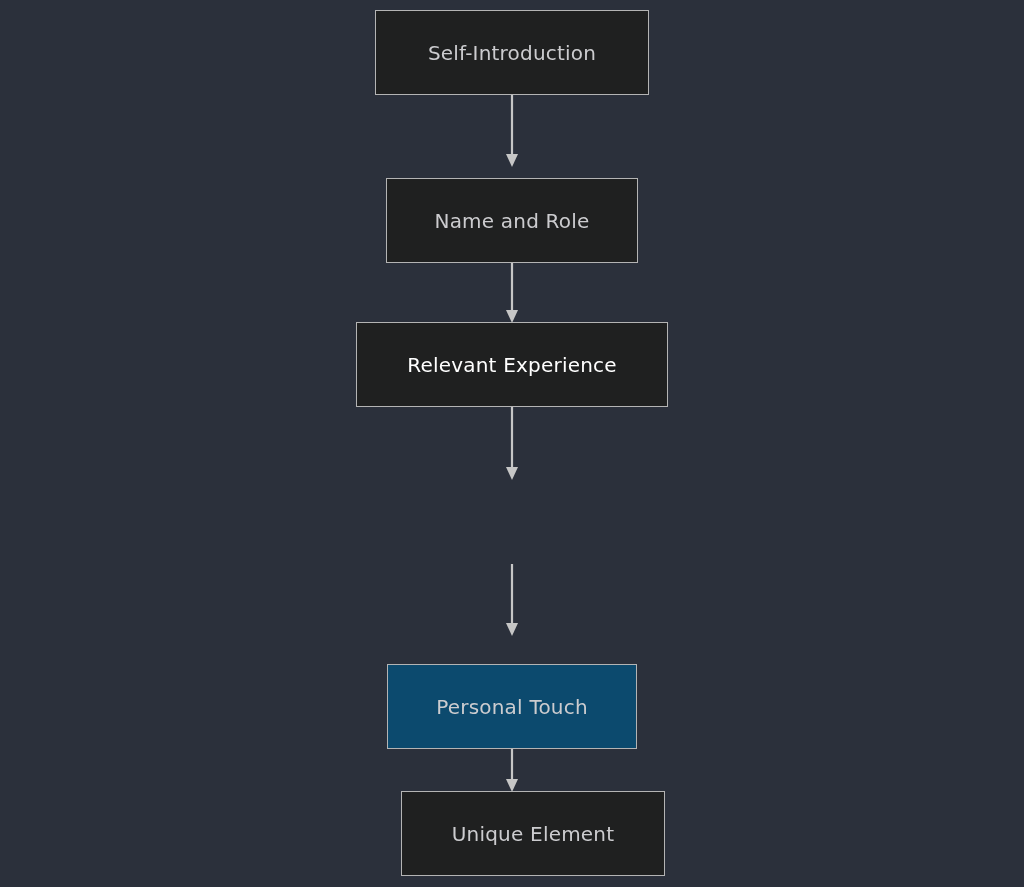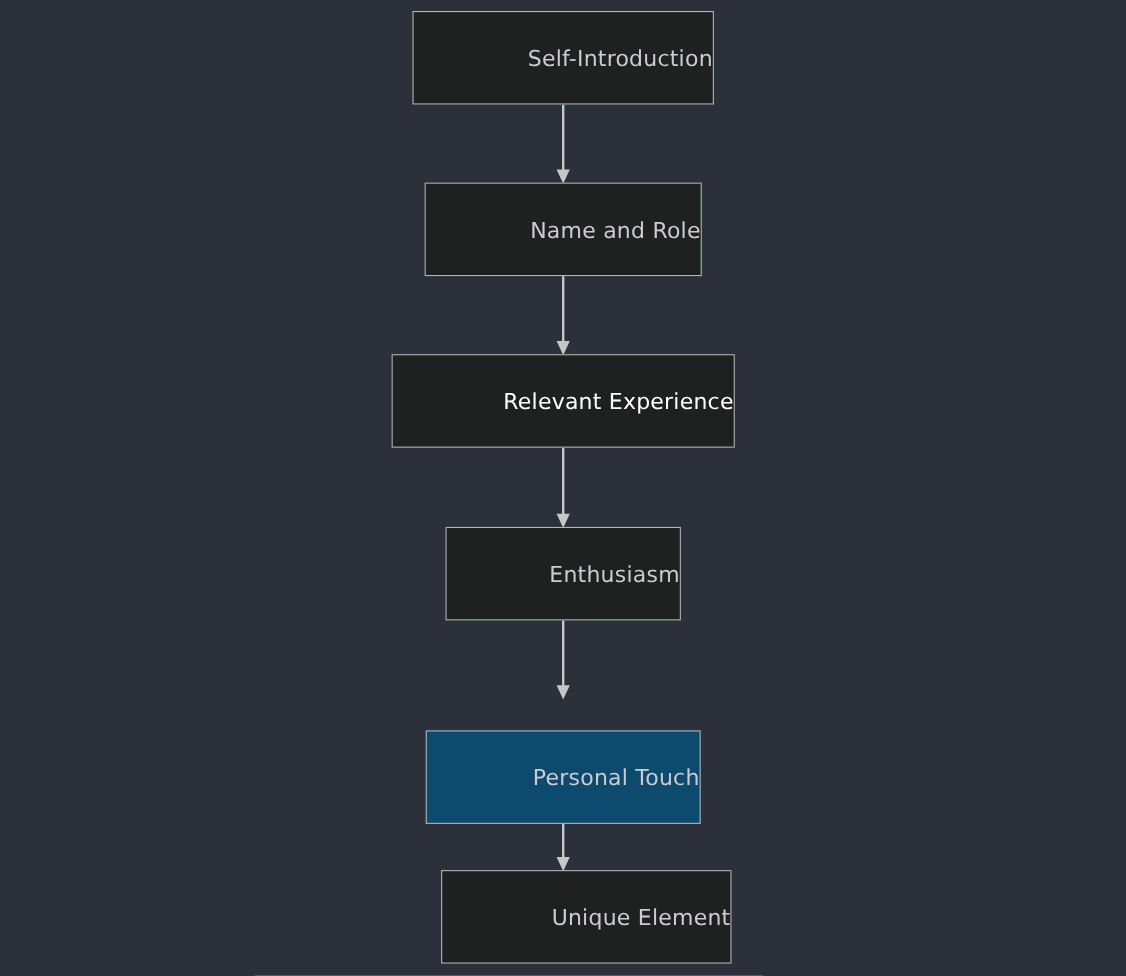--- a/index.html
+++ b/index.html
@@ -20,21 +20,21 @@
     background: #2b303b;
   }
   .flow-node {
     position: absolute;
     box-sizing: border-box;
     background: #1f2020;
     border: 1.6px solid #b4b4b4;
     border-radius: 0;
     display: flex;
     align-items: center;
-    justify-content: flex-end;
+    justify-content: center;
     color: #cccccf;
     font-size: 20px;
     font-weight: 400;
     letter-spacing: 0.2px;
     line-height: 1;
     white-space: nowrap;
     user-select: none;
   }
   .flow-node .node-label {
     display: block;
@@ -80,31 +80,28 @@
       <g>
         <line class="edge-line" x1="512" y1="720" x2="512" y2="780" stroke="#c6c6c6"></line>
         <polygon class="edge-head" points="506,779 518,779 512,792" fill="#c6c6c6"></polygon>
       </g>
     </svg>
 
   <div class="flow-node" id="node-0" style="left: 375px; top: 10px; width: 274px; height: 85px; background: rgb(31, 32, 32); border-color: rgb(180, 180, 180); color: rgb(204, 204, 207);">
     <span class="node-label">Self-Introduction</span>
   </div>
 
-  <div class="flow-node" id="node-1" style="left: 386px; top: 166px; width: 252px; height: 85px; background: rgb(31, 32, 32); border-color: rgb(180, 180, 180); color: rgb(204, 204, 207);">
+  <div class="flow-node" id="node-1" style="left: 386px; top: 178px; width: 252px; height: 85px; background: rgb(31, 32, 32); border-color: rgb(180, 180, 180); color: rgb(204, 204, 207);">
     <span class="node-label">Name and Role</span>
   </div>
 
   <div class="flow-node" id="node-2" style="left: 356px; top: 322px; width: 312px; height: 85px; background: rgb(31, 32, 32); border-color: rgb(180, 180, 180); color: #ffffff;">
     <span class="node-label">Relevant Experience</span>
   </div>
 
-  <div class="flow-node" id="node-3" style="left: 405px; top: 479px; width: 214px; height: 85px; background: rgb(31, 32, 32); border-color: rgb(180, 180, 180); color: rgb(204, 204, 207);">
-    <span class="node-label">Enthusiasm</span>
-  </div>
 
   <div class="flow-node" id="node-4" style="left: 387px; top: 664px; width: 250px; height: 85px; background: #0c4a6e; border-color: rgb(180, 180, 180); color: rgb(204, 204, 207);">
     <span class="node-label">Personal Touch</span>
   </div>
 
   <div class="flow-node" id="node-5" style="left: 380px; top: 791px; width: 264px; height: 85px; background: rgb(31, 32, 32); border-color: rgb(180, 180, 180); color: rgb(204, 204, 207); margin-left: 21px;">
     <span class="node-label">Unique Element</span>
   </div>
 
 </div>

